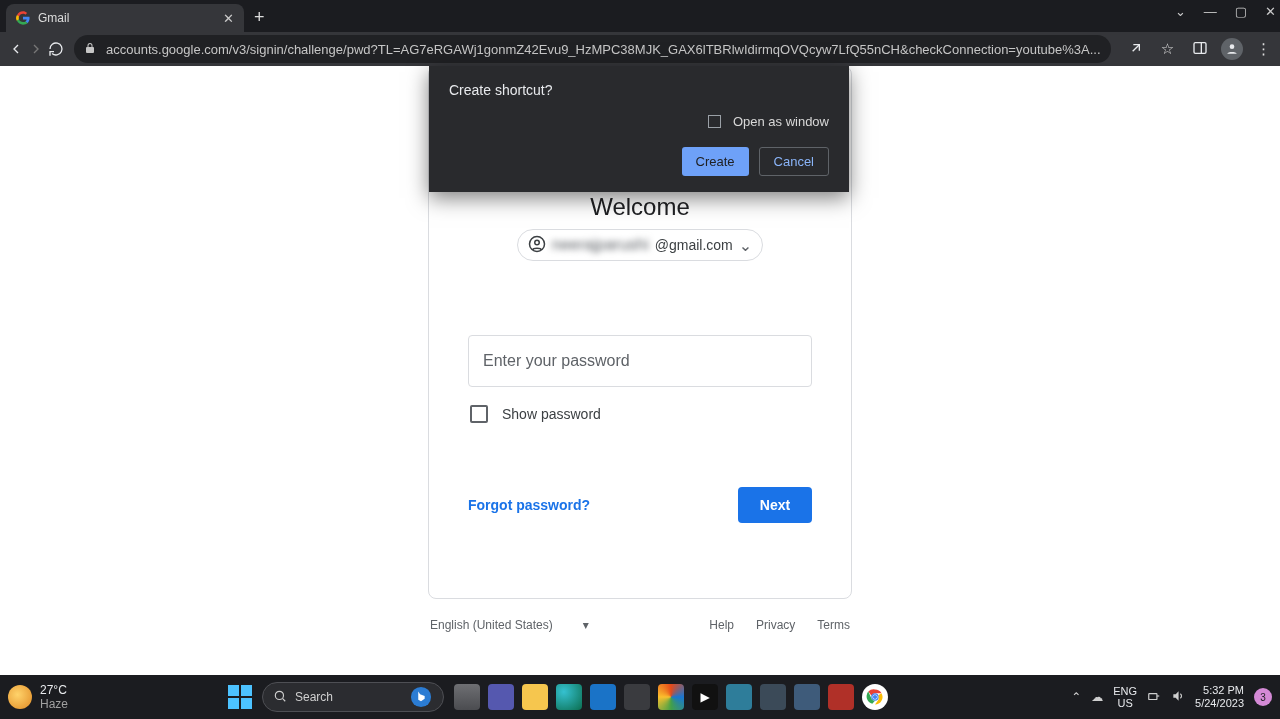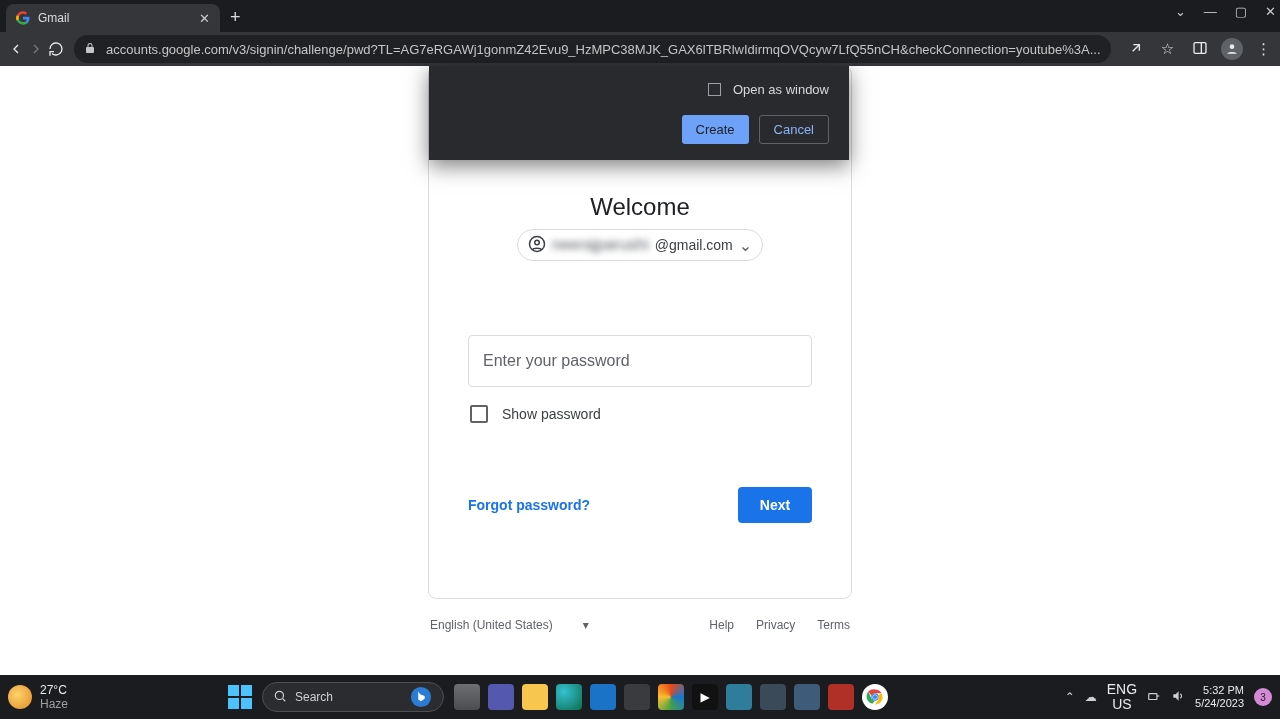--- a/index.html
+++ b/index.html
@@ -1,20 +1,20 @@
 <!DOCTYPE html>
 <html><head>
 <meta charset="utf-8">
 <style>
   * { box-sizing: border-box; margin: 0; padding: 0; font-family: "Segoe UI", Arial, sans-serif; }
   html, body { width: 1280px; height: 719px; overflow: hidden; background: #000; }
 
   
   .tab-strip { height: 32px; background: #1b1c20; display: flex; align-items: flex-end; padding-left: 6px; padding-right: 6px; }
-  .tab { background: #35363a; color: #dcdcdc; font-size: 12px; display: flex; align-items: center; height: 28px; padding: 0 10px; border-radius: 8px 8px 0 0; width: 214px; }
+  .tab { background: #35363a; color: #dcdcdc; font-size: 12px; display: flex; align-items: center; height: 28px; padding: 0 10px; border-radius: 8px 8px 0 0; width: 238px; }
   .tab .favicon { width: 14px; height: 14px; margin-right: 8px; display: inline-flex; align-items: center; justify-content: center; }
   .tab .title { flex: 1; }
   .tab .close { font-size: 13px; color: #ccc; cursor: pointer; }
   .new-tab { color: #ddd; font-size: 18px; margin-left: 10px; margin-bottom: 4px; cursor: pointer; }
   .window-controls { position: absolute; right: 4px; top: 4px; display: flex; gap: 18px; color: #ccc; font-size: 13px; }
   .window-controls span { cursor: pointer; }
 
   .toolbar { background: #35363a; height: 34px; display: flex; align-items: center; padding: 0 8px; gap: 4px; }
   .nav-btn { width: 26px; height: 26px; display: flex; align-items: center; justify-content: center; color: #ddd; cursor: pointer; }
   .nav-btn.disabled { color: #666; }
@@ -68,21 +68,21 @@
   .weather { display: flex; align-items: center; gap: 8px; }
   .weather-ic { width: 24px; height: 24px; border-radius: 50%; background: radial-gradient(circle at 40% 40%, #ffd36b, #e08a24); }
   .tb-center { position: absolute; left: 228px; display: flex; align-items: center; gap: 10px; }
   .start { width: 24px; height: 24px; display: grid; grid-template-columns: 1fr 1fr; grid-template-rows: 1fr 1fr; gap: 2px; cursor: pointer; }
   .start div { background: #4cc2ff; }
   .search-box { height: 30px; width: 182px; background: #2b2c30; border: 1px solid #4e4f54; border-radius: 16px; display: flex; align-items: center; padding: 0 10px; gap: 8px; color: #cfcfcf; }
   .bing { width: 24px; height: 24px; border-radius: 50%; display:flex;align-items:center;justify-content:center; }
   .tb-icon { width: 26px; height: 26px; background: #3b3c40; border-radius: 4px; cursor: pointer; }
   .tb-icons-row { display:flex; gap:8px; }
   .tb-right { position: absolute; right: 8px; display: flex; align-items: center; gap: 10px; }
-  .lang { text-align: center; line-height: 1.1; font-size: 14px; }
+  .lang { text-align: center; line-height: 1.1; font-size: 11px; }
   .clock { text-align: right; font-size: 11px; line-height: 1.2; }
   .tray-ic { color: #cfcfcf; font-size: 12px; }
   .notif { width: 18px; height: 18px; border-radius: 50%; background: #d58ad6; display:flex;align-items:center;justify-content:center; font-size:10px; color:#202124; }
 </style>
 </head>
 <body>
 
 <div class="tab-strip">
   <div class="tab">
     <span class="favicon">
@@ -191,20 +191,21 @@
     </div>
     <div class="footer-links">
       <span>Help</span>
       <span>Privacy</span>
       <span>Terms</span>
     </div>
   </div>
 </div>
 
 <div class="dialog">
+  <div class="dialog-title">Create shortcut?</div>
   <div class="dialog-cb-row">
     <div class="dialog-cb"></div>
     <span>Open as window</span>
   </div>
   <div class="dialog-actions">
     <button class="btn-create">Create</button>
     <button class="btn-cancel">Cancel</button>
   </div>
 </div>
 

